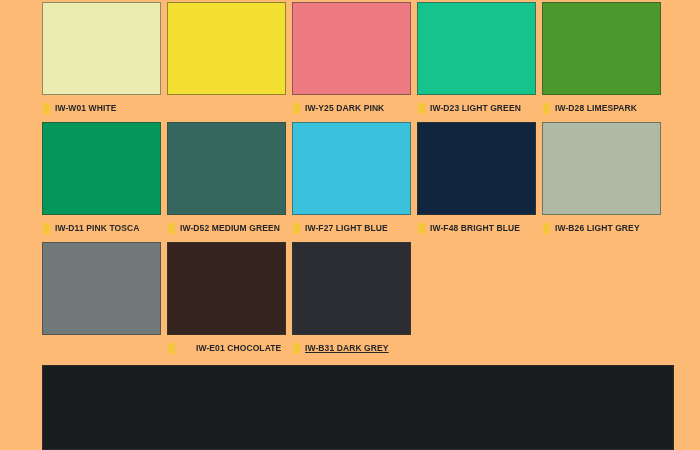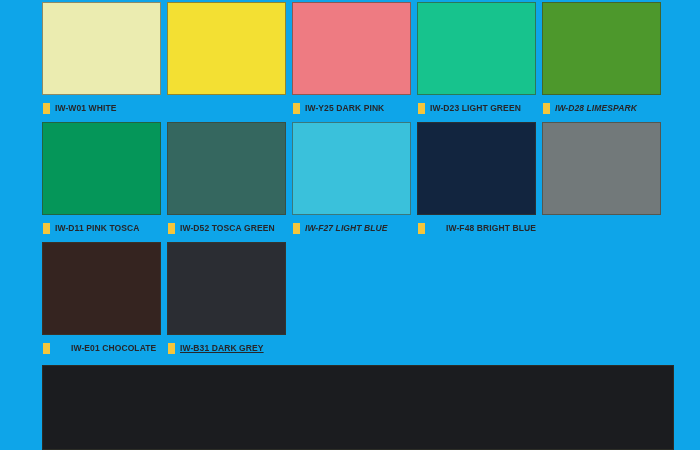--- a/index.html
+++ b/index.html
@@ -78,21 +78,21 @@
     width: 632px;
     height: 85px;
     background: #1b1c1f;
     border: 1px solid rgba(60, 60, 45, 0.5);
     box-sizing: border-box;
   }
 </style>
 </head>
 <body>
 
-<div id="palette-page" style="background-color: #0ea5e9;">
+<div id="palette-page" style="background-color: #fdba74;">
 
   <div class="swatch-grid">
       <div class="swatch-cell">
         <div class="swatch-chip" style="background-color: rgb(235, 236, 176);"></div>
         <div class="swatch-label-row">
           <span class="swatch-marker" style="background-color: rgb(245, 198, 59);"></span>
           <span class="swatch-label" style="color: rgb(38, 38, 42);">IW-W01 WHITE</span>
         </div>
       </div>
       <div class="swatch-cell">
@@ -109,49 +109,56 @@
         <div class="swatch-chip" style="background-color: rgb(23, 195, 141);"></div>
         <div class="swatch-label-row">
           <span class="swatch-marker" style="background-color: rgb(245, 198, 59);"></span>
           <span class="swatch-label" style="color: rgb(38, 38, 42);">IW-D23 LIGHT GREEN</span>
         </div>
       </div>
       <div class="swatch-cell">
         <div class="swatch-chip" style="background-color: rgb(77, 152, 44);"></div>
         <div class="swatch-label-row">
           <span class="swatch-marker" style="background-color: rgb(245, 198, 59);"></span>
-          <span class="swatch-label" style="color: rgb(38, 38, 42); font-style: italic;">IW-D28 LIMESPARK</span>
+          <span class="swatch-label" style="color: rgb(38, 38, 42);">IW-D28 LIMESPARK</span>
         </div>
       </div>
       <div class="swatch-cell">
         <div class="swatch-chip" style="background-color: rgb(5, 150, 89);"></div>
         <div class="swatch-label-row">
           <span class="swatch-marker" style="background-color: rgb(245, 198, 59);"></span>
           <span class="swatch-label" style="color: rgb(38, 38, 42);">IW-D11 PINK TOSCA</span>
         </div>
       </div>
       <div class="swatch-cell">
         <div class="swatch-chip" style="background-color: rgb(53, 103, 95);"></div>
         <div class="swatch-label-row">
           <span class="swatch-marker" style="background-color: rgb(245, 198, 59);"></span>
-          <span class="swatch-label" style="color: rgb(38, 38, 42);">IW-D52 TOSCA GREEN</span>
+          <span class="swatch-label" style="color: rgb(38, 38, 42);">IW-D52 MEDIUM GREEN</span>
         </div>
       </div>
       <div class="swatch-cell">
         <div class="swatch-chip" style="background-color: rgb(58, 193, 219);"></div>
         <div class="swatch-label-row">
           <span class="swatch-marker" style="background-color: rgb(245, 198, 59);"></span>
-          <span class="swatch-label" style="color: rgb(38, 38, 42); font-style: italic;">IW-F27 LIGHT BLUE</span>
+          <span class="swatch-label" style="color: rgb(38, 38, 42);">IW-F27 LIGHT BLUE</span>
         </div>
       </div>
       <div class="swatch-cell">
         <div class="swatch-chip" style="background-color: rgb(18, 37, 63);"></div>
         <div class="swatch-label-row">
           <span class="swatch-marker" style="background-color: rgb(245, 198, 59);"></span>
-          <span class="swatch-label" style="color: rgb(38, 38, 42); margin-left: 16px;">IW-F48 BRIGHT BLUE</span>
+          <span class="swatch-label" style="color: rgb(38, 38, 42);">IW-F48 BRIGHT BLUE</span>
+        </div>
+      </div>
+      <div class="swatch-cell">
+        <div class="swatch-chip" style="background-color: rgb(174, 186, 164);"></div>
+        <div class="swatch-label-row">
+          <span class="swatch-marker" style="background-color: rgb(245, 198, 59);"></span>
+          <span class="swatch-label" style="color: rgb(38, 38, 42);">IW-B26 LIGHT GREY</span>
         </div>
       </div>
       <div class="swatch-cell">
         <div class="swatch-chip" style="background-color: rgb(114, 121, 122);"></div>
       </div>
       <div class="swatch-cell">
         <div class="swatch-chip" style="background-color: rgb(53, 36, 32);"></div>
         <div class="swatch-label-row">
           <span class="swatch-marker" style="background-color: rgb(245, 198, 59);"></span>
           <span class="swatch-label" style="color: rgb(38, 38, 42); padding-left: 16px;">IW-E01 CHOCOLATE</span>

